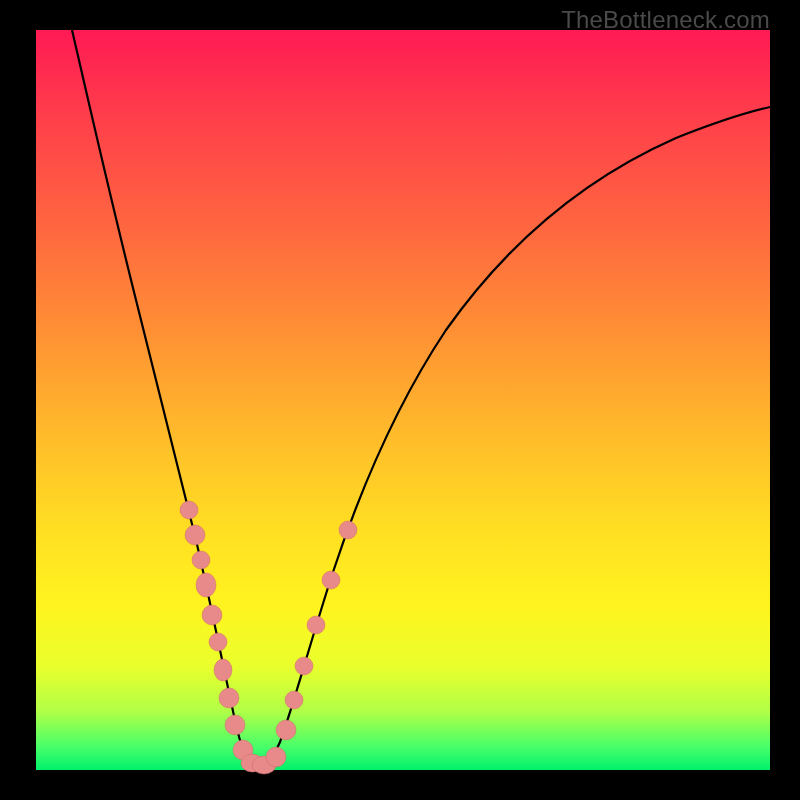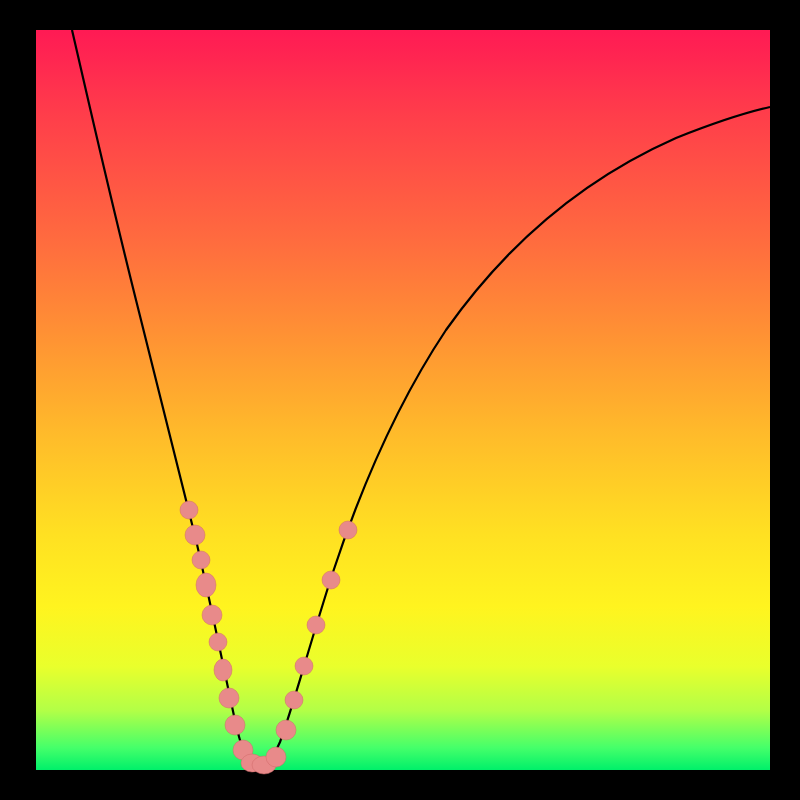--- a/index.html
+++ b/index.html
@@ -67,20 +67,21 @@
   .dots ellipse {
     fill: #e88a8a;
     stroke: #d06a6a;
     stroke-width: 0.5;
   }
 </style>
 </head>
 <body>
 
 <div class="frame">
+  <div class="watermark">TheBottleneck.com</div>
   <div class="plot-area">
     <svg class="curve" viewBox="0 0 734 740">
 
       <path d="M 36 0
            C 50 60, 70 150, 100 270
            C 120 350, 140 430, 160 510
            C 175 575, 188 640, 200 695
            C 206 720, 212 735, 218 738
            C 226 740, 234 735, 244 712
            C 256 680, 272 620, 296 545

